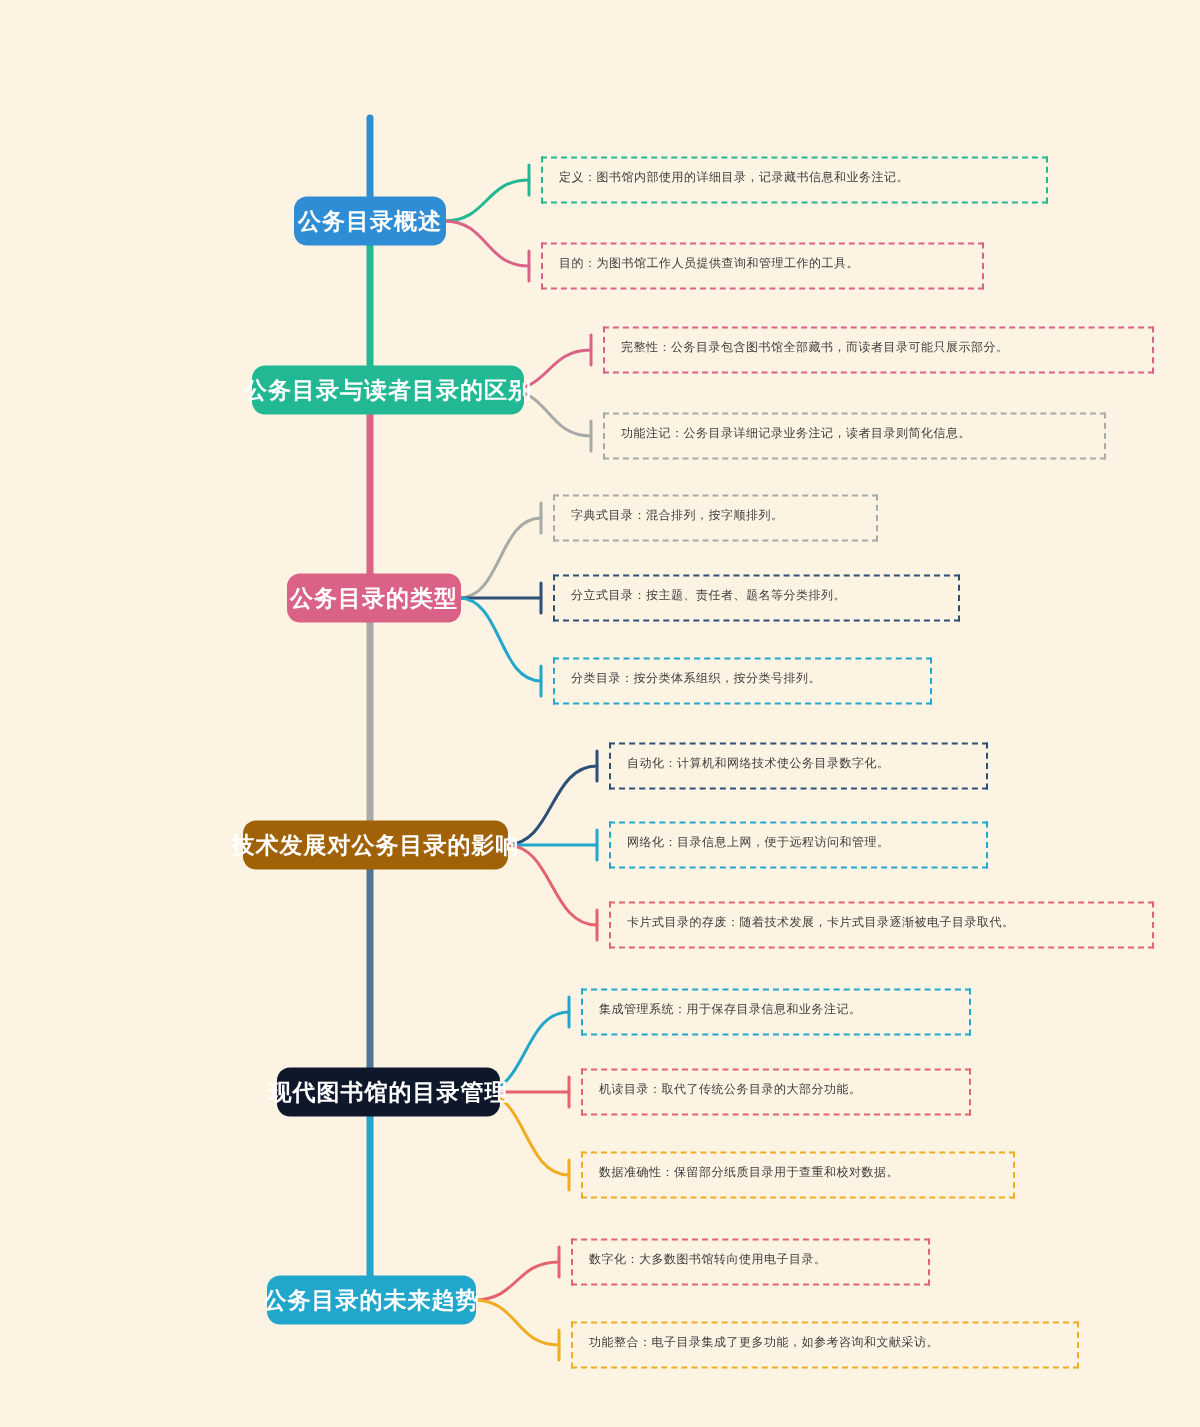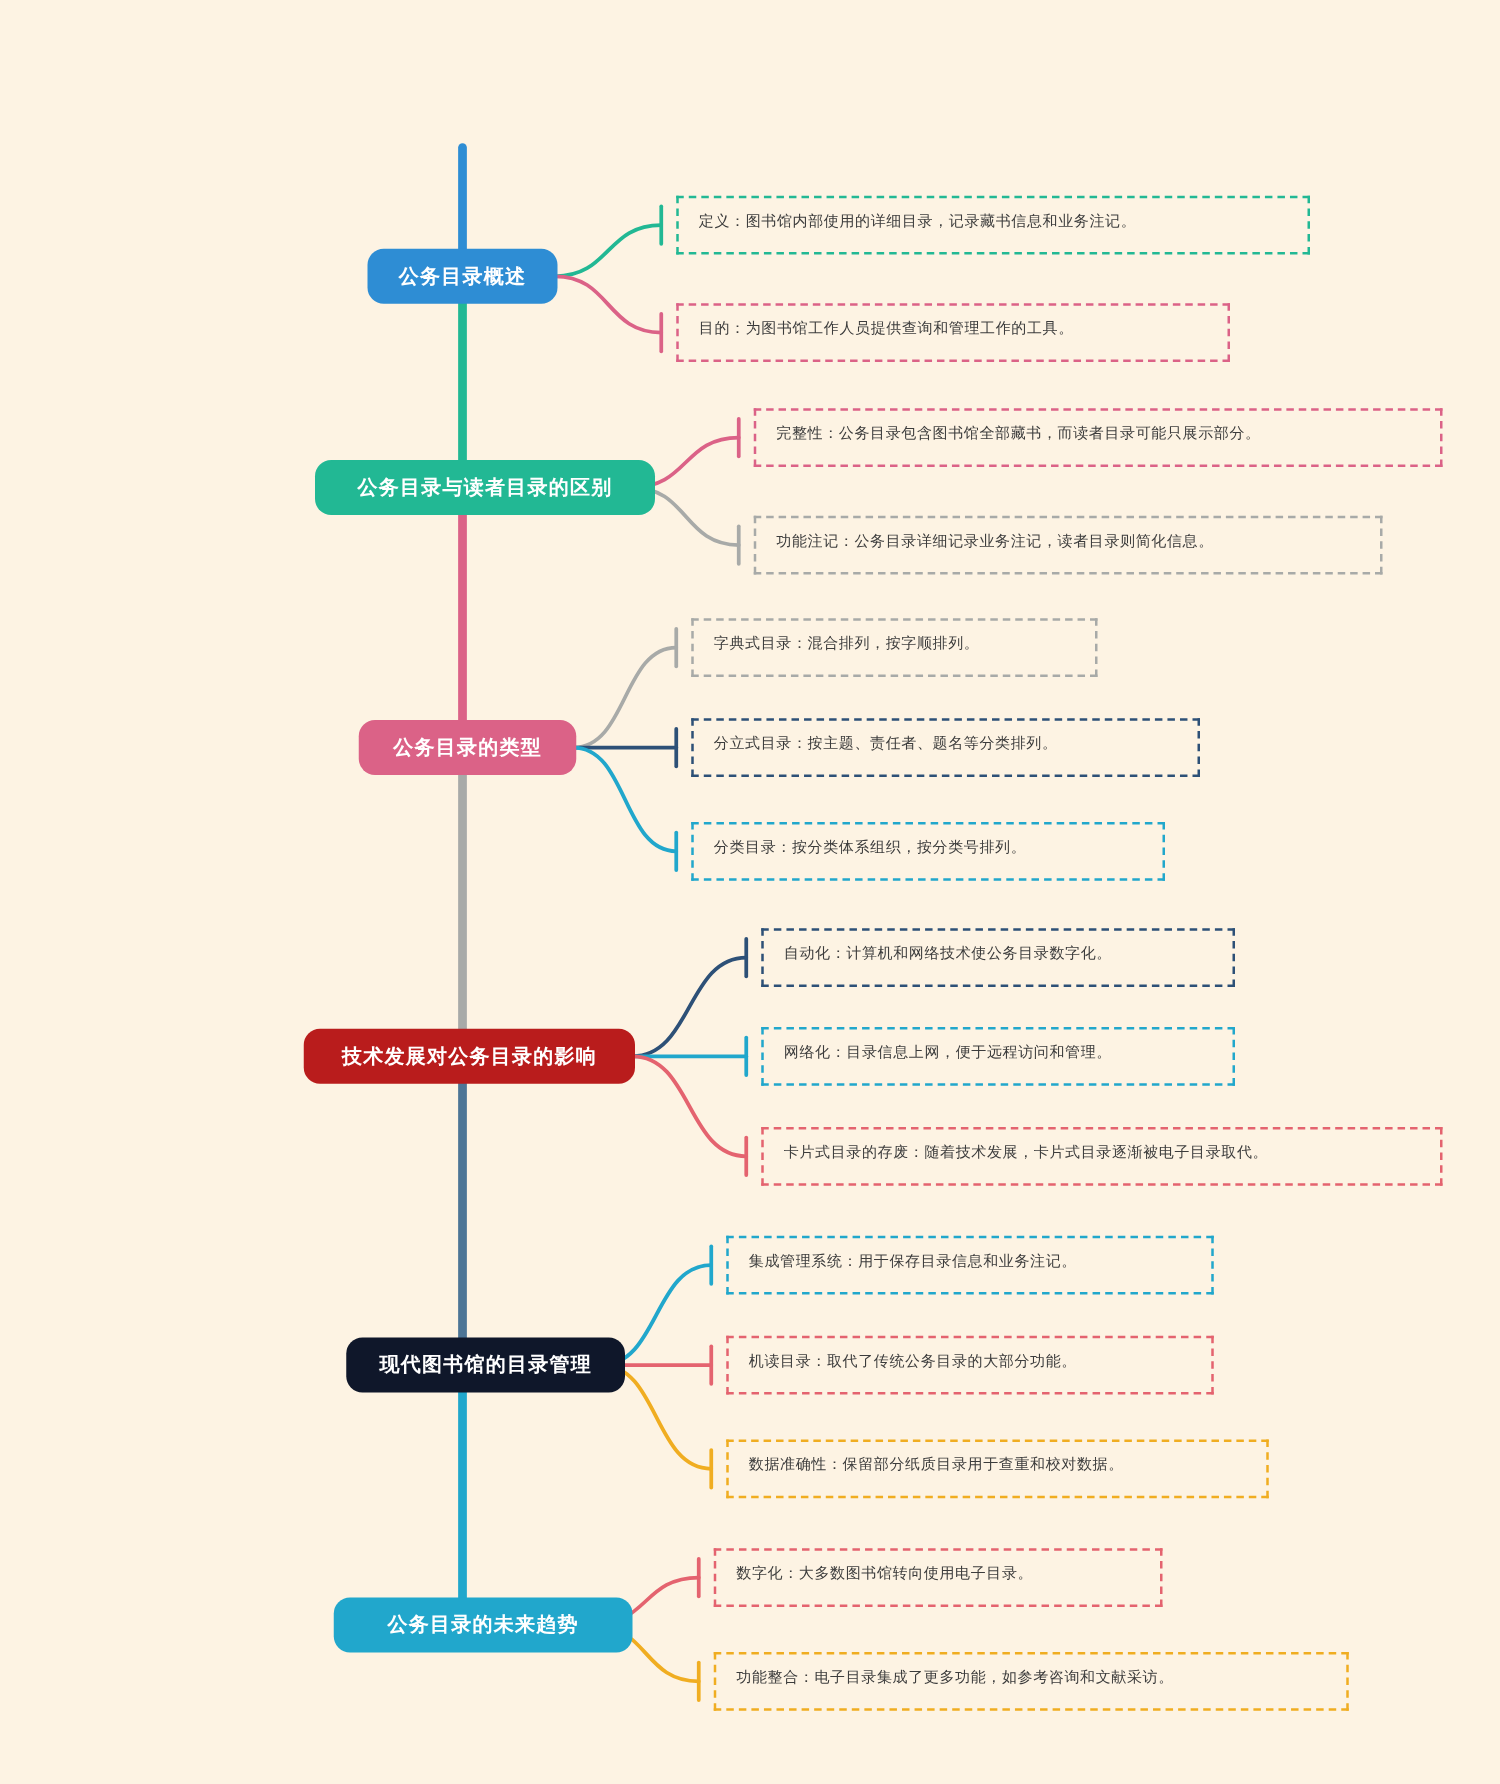--- a/index.html
+++ b/index.html
@@ -34,21 +34,21 @@
     top: 0;
     width: 1200px;
     height: 1427px;
     pointer-events: none;
   }
   .node {
     position: absolute;
     transform: translateY(-50%);
     border-radius: 13px;
     color: #ffffff;
-    font-size: 16px;
+    font-size: 23px;
     font-weight: bold;
     letter-spacing: 1px;
     display: flex;
     align-items: center;
     justify-content: center;
     padding: 9px 17px;
     box-sizing: border-box;
     white-space: nowrap;
     z-index: 3;
   }
@@ -122,32 +122,32 @@
         <span>公务目录与读者目录的区别</span>
       </div>
       <div class="leaf" style="left: 603px; top: 350px; width: 551px; min-height: 47px; border-color: rgb(219, 98, 135); color: rgb(60, 60, 60);"><span>完整性：公务目录包含图书馆全部藏书，而读者目录可能只展示部分。</span></div>
       <div class="leaf" style="left: 603px; top: 436px; width: 503px; min-height: 47px; border-color: rgb(168, 170, 168); color: rgb(60, 60, 60);"><span>功能注记：公务目录详细记录业务注记，读者目录则简化信息。</span></div>
       <div class="node" style="left: 287px; top: 598px; width: 174px; min-height: 44px; background: rgb(219, 98, 135);">
         <span>公务目录的类型</span>
       </div>
       <div class="leaf" style="left: 553px; top: 518px; width: 325px; min-height: 47px; border-color: rgb(168, 170, 168); color: rgb(60, 60, 60);"><span>字典式目录：混合排列，按字顺排列。</span></div>
       <div class="leaf" style="left: 553px; top: 598px; width: 407px; min-height: 47px; border-color: rgb(45, 80, 119); color: rgb(60, 60, 60);"><span>分立式目录：按主题、责任者、题名等分类排列。</span></div>
       <div class="leaf" style="left: 553px; top: 681px; width: 379px; min-height: 47px; border-color: rgb(33, 167, 204); color: rgb(60, 60, 60);"><span>分类目录：按分类体系组织，按分类号排列。</span></div>
-      <div class="node" style="left: 243px; top: 845px; width: 265px; min-height: 44px; background: #b91c1c;">
+      <div class="node" style="left: 243px; top: 845px; width: 265px; min-height: 44px; background: #a16207;">
         <span>技术发展对公务目录的影响</span>
       </div>
       <div class="leaf" style="left: 609px; top: 766px; width: 379px; min-height: 47px; border-color: rgb(45, 80, 119); color: rgb(60, 60, 60);"><span>自动化：计算机和网络技术使公务目录数字化。</span></div>
       <div class="leaf" style="left: 609px; top: 845px; width: 379px; min-height: 47px; border-color: rgb(33, 167, 204); color: rgb(60, 60, 60);"><span>网络化：目录信息上网，便于远程访问和管理。</span></div>
       <div class="leaf" style="left: 609px; top: 925px; width: 545px; min-height: 47px; border-color: rgb(228, 99, 111); color: rgb(60, 60, 60);"><span>卡片式目录的存废：随着技术发展，卡片式目录逐渐被电子目录取代。</span></div>
       <div class="node" style="left: 260px; top: 1092px; width: 223px; min-height: 44px; background: #0f172a; margin-left: 17px;">
         <span>现代图书馆的目录管理</span>
       </div>
       <div class="leaf" style="left: 581px; top: 1012px; width: 390px; min-height: 47px; border-color: rgb(33, 167, 204); color: rgb(60, 60, 60);"><span>集成管理系统：用于保存目录信息和业务注记。</span></div>
       <div class="leaf" style="left: 581px; top: 1092px; width: 390px; min-height: 47px; border-color: rgb(228, 99, 111); color: rgb(60, 60, 60);"><span>机读目录：取代了传统公务目录的大部分功能。</span></div>
       <div class="leaf" style="left: 581px; top: 1175px; width: 434px; min-height: 47px; border-color: rgb(240, 173, 33); color: rgb(60, 60, 60);"><span>数据准确性：保留部分纸质目录用于查重和校对数据。</span></div>
-      <div class="node" style="left: 267px; top: 1300px; width: 239px; min-height: 44px; background: rgb(33, 167, 204);">
+      <div class="node" style="left: 267px; top: 1300px; width: 209px; min-height: 44px; background: rgb(33, 167, 204);">
         <span>公务目录的未来趋势</span>
       </div>
       <div class="leaf" style="left: 571px; top: 1262px; width: 359px; min-height: 47px; border-color: rgb(228, 99, 111); color: rgb(60, 60, 60);"><span>数字化：大多数图书馆转向使用电子目录。</span></div>
       <div class="leaf" style="left: 571px; top: 1345px; width: 508px; min-height: 47px; border-color: rgb(240, 173, 33); color: rgb(60, 60, 60);"><span>功能整合：电子目录集成了更多功能，如参考咨询和文献采访。</span></div>
     </div>
 
 </div>
 
 </body></html>

